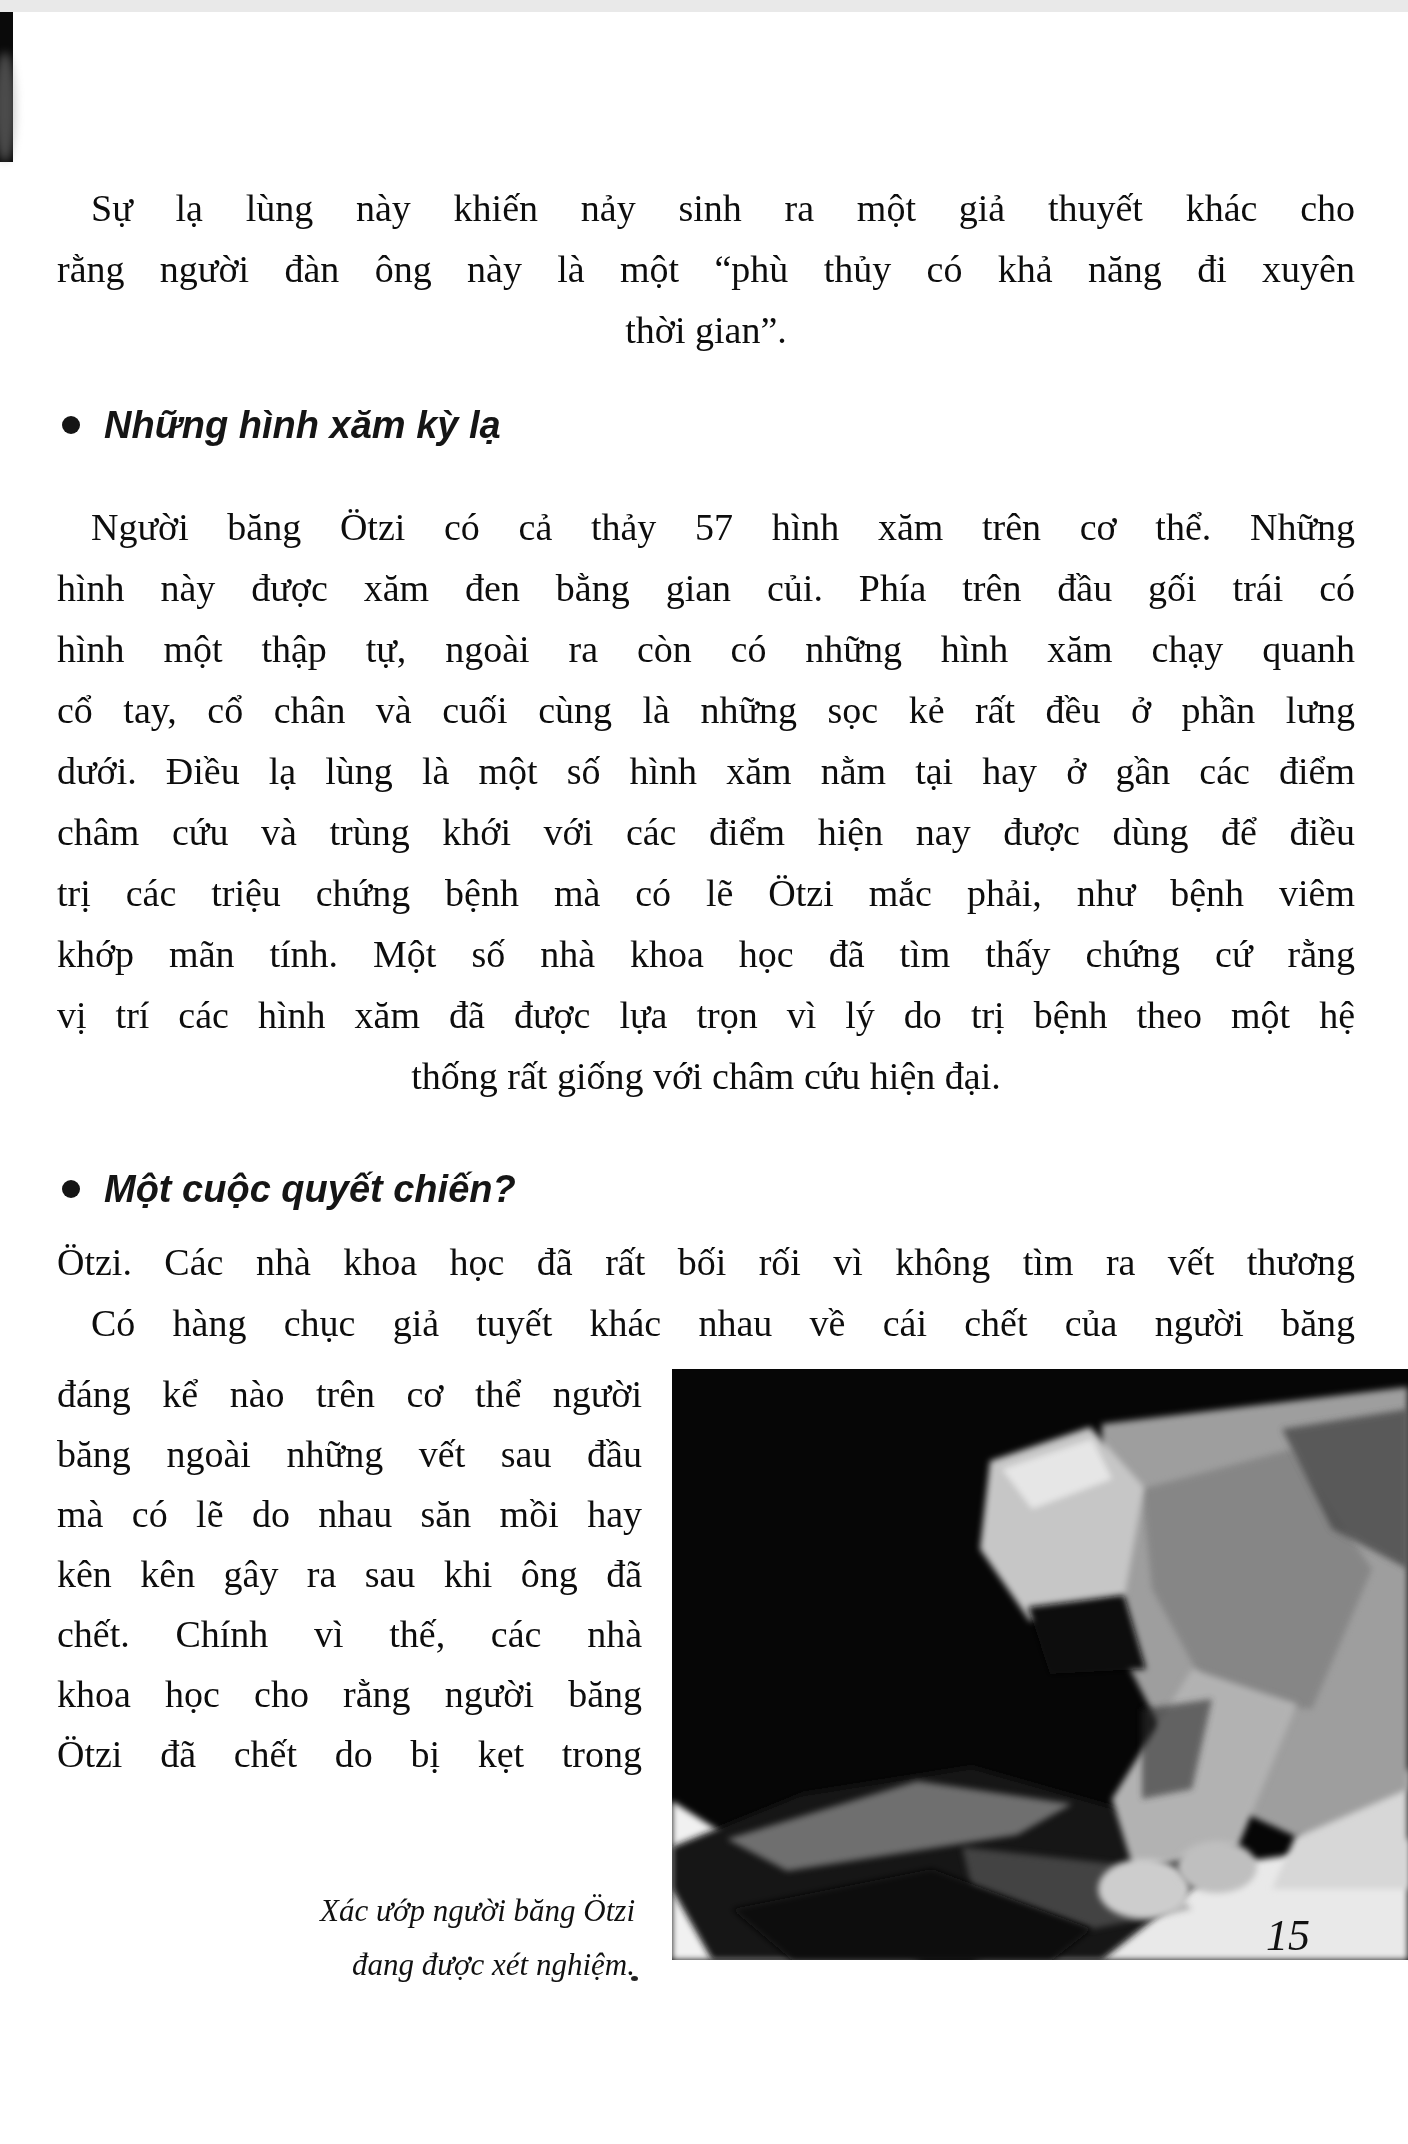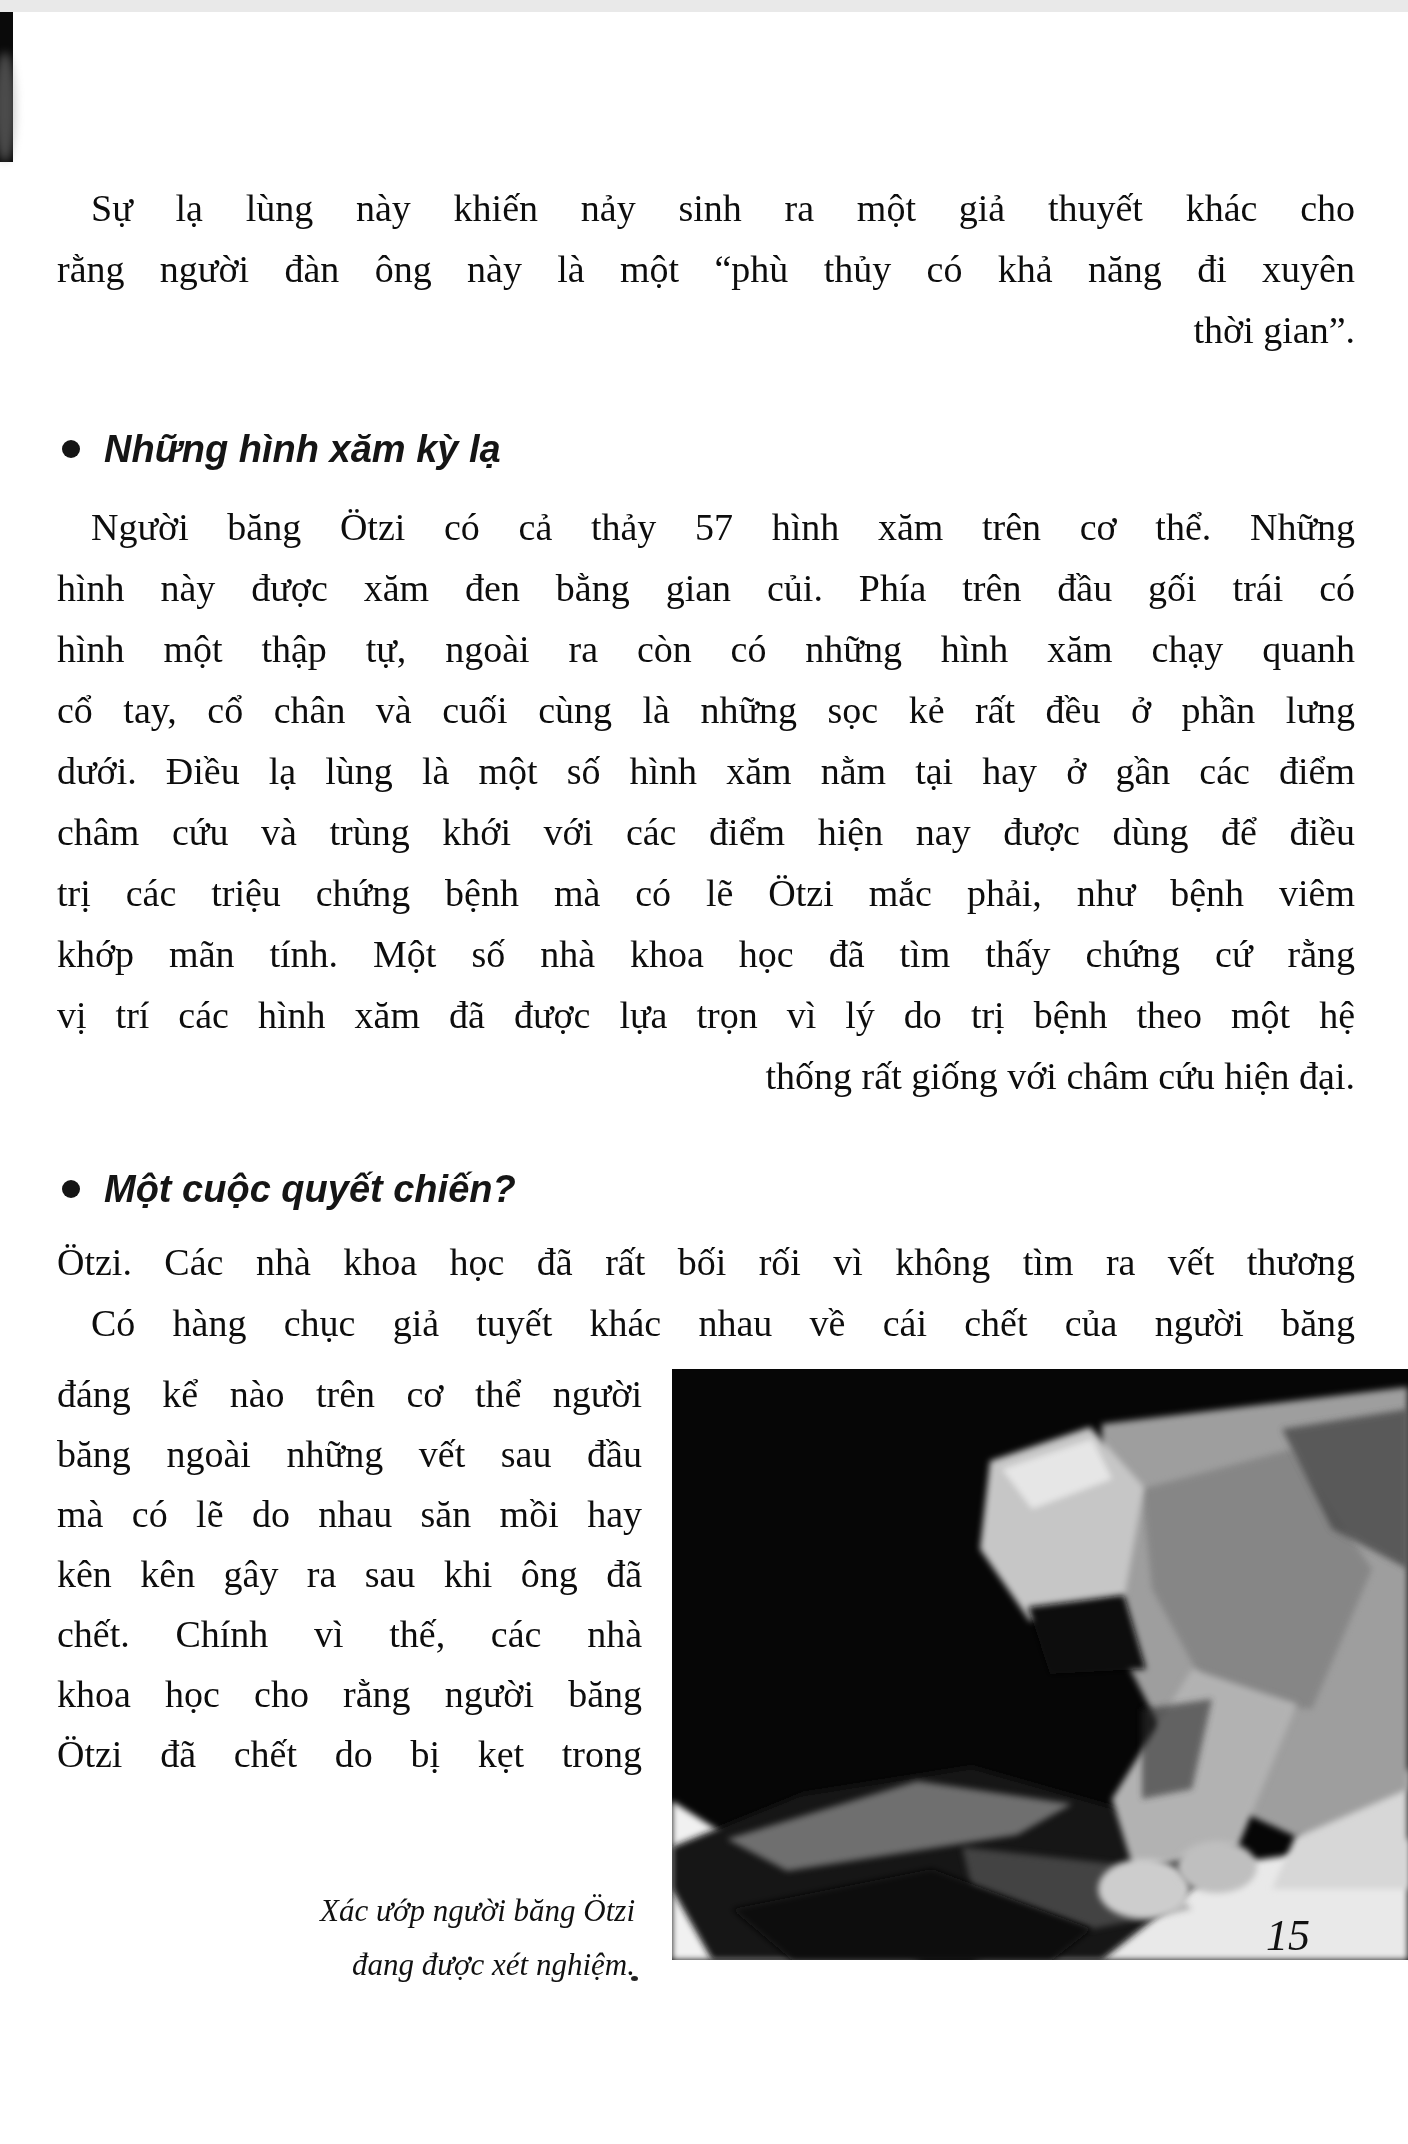--- a/index.html
+++ b/index.html
@@ -7,21 +7,21 @@
     position:relative; width:1408px; height:2144px; margin:12px auto;
     background:#ffffff; overflow:hidden;
     font-family:"Liberation Serif", serif; color:#0d0d0d;
   }
   
   .textblock { position:absolute; left:57px; width:1298px; font-size:38px; line-height:61px; }
   .textblock.narrow { width:585px; }
   .jline { text-align:justify; text-align-last:justify; height:61px; overflow:hidden; }
   .narrow .jline { height:60px; }
   .indent { padding-left:34px; }
-  .lastline { text-align:right; height:61px; }
+  .lastline { text-align:center; height:61px; }
   
   .heading {
     position:absolute; left:62px; display:flex; align-items:center; gap:24px;
     font-family:"Liberation Sans", sans-serif; font-weight:bold; font-style:italic;
     font-size:38px; color:#151515; height:50px;
   }
   .bullet-dot { width:18px; height:18px; border-radius:50%; background:#151515; flex:0 0 auto; }
   
   .photo { position:absolute; left:672px; top:1357px; width:736px; height:591px; }
   .photo svg { display:block; width:100%; height:100%; }
@@ -51,21 +51,21 @@
   <div class="artifact-smudge"></div>
 
   <div class="textblock" style="top:166px;">
       <div class="jline indent">Sự lạ lùng này khiến nảy sinh ra một giả thuyết khác cho</div>
       <div class="jline">rằng người đàn ông này là một “phù thủy có khả năng đi xuyên</div>
     </div>
   <div class="textblock" style="top:288px;">
     <div class="lastline">thời gian”.</div>
   </div>
 
-  <div class="heading" style="top:412px;align-items:center;">
+  <div class="heading" style="top:388px;align-items:center;">
     <span class="bullet-dot"></span>
     <span>Những hình xăm kỳ lạ</span>
   </div>
 
   <div class="textblock" style="top:485px;">
       <div class="jline indent">Người băng Ötzi có cả thảy 57 hình xăm trên cơ thể. Những</div>
       <div class="jline">hình này được xăm đen bằng gian củi. Phía trên đầu gối trái có</div>
       <div class="jline">hình một thập tự, ngoài ra còn có những hình xăm chạy quanh</div>
       <div class="jline">cổ tay, cổ chân và cuối cùng là những sọc kẻ rất đều ở phần lưng</div>
       <div class="jline">dưới. Điều lạ lùng là một số hình xăm nằm tại hay ở gần các điểm</div>

